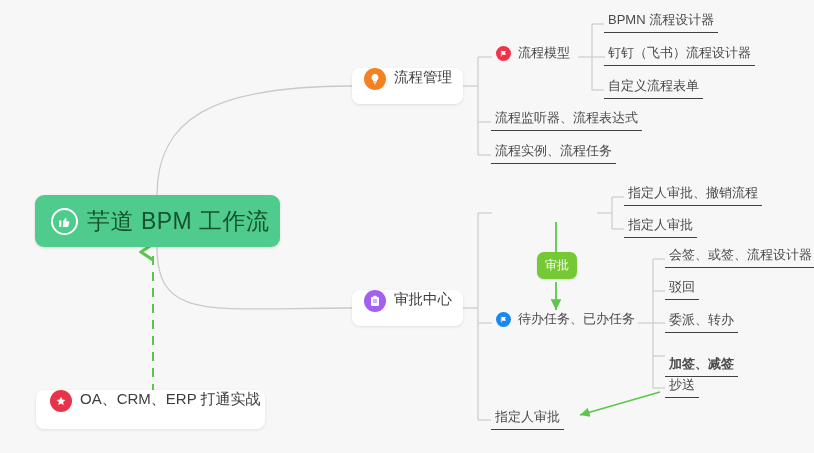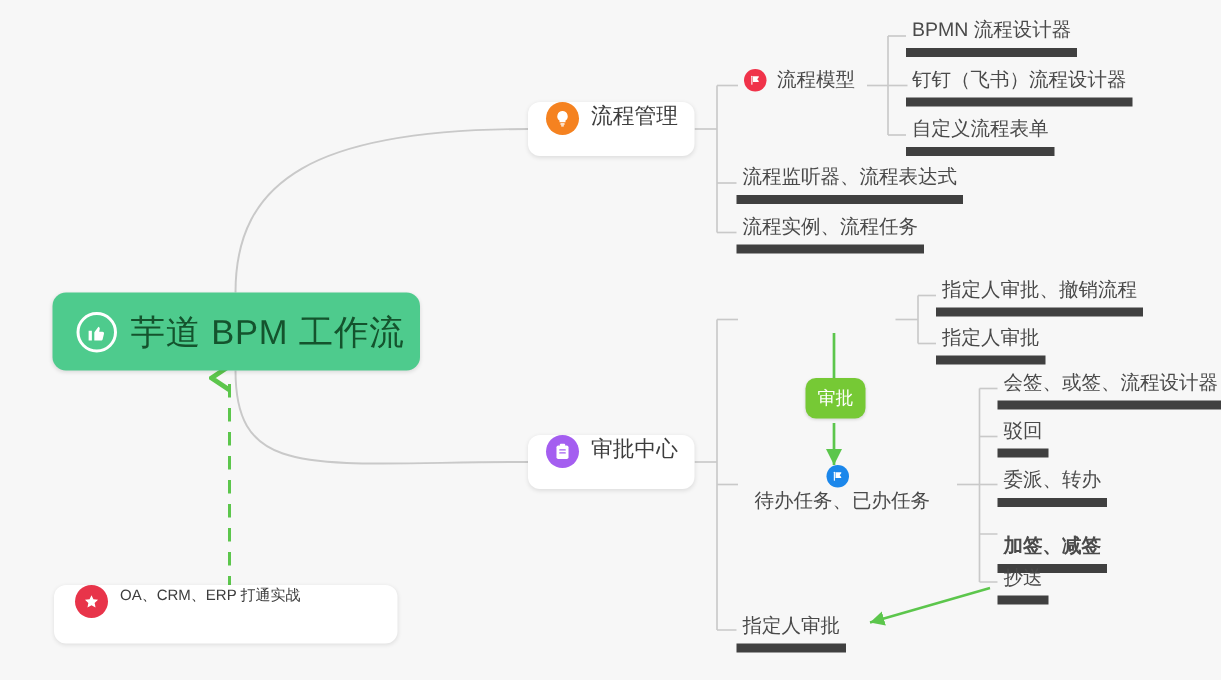--- a/index.html
+++ b/index.html
@@ -67,21 +67,21 @@
     display: flex;
     align-items: center;
     white-space: nowrap;
     font-size: 13px;
     color: #4a4a4a;
     padding: 0 4px 3px 4px;
     box-sizing: border-box;
     z-index: 4;
   }
   .leaf.underline {
-    border-bottom: 6px solid #404040;
+    border-bottom: 1px solid #404040;
   }
   .leaf .leaf-text { margin-left: 7px; }
   .leaf.no-icon .leaf-text { margin-left: 0; }
 
   
   .ico {
     display: inline-flex;
     align-items: center;
     justify-content: center;
     border-radius: 50%;
@@ -227,21 +227,21 @@
     <span class="leaf-text">流程实例、流程任务</span>
   </div>
 
   <div class="leaf no-icon underline" style="left:624px; top:184px;">
     <span class="leaf-text">指定人审批、撤销流程</span>
   </div>
   <div class="leaf no-icon underline" style="left:624px; top:216px;">
     <span class="leaf-text">指定人审批</span>
   </div>
 
-  <div class="leaf" style="left:492px; top:310px;flex-direction:column;">
+  <div class="leaf" style="left:492px; top:310px;">
     <span class="ico ico-sm" style="background:#1b87eb;">
       <svg width="9" height="9" viewBox="0 0 24 24" fill="#ffffff">
         <rect x="5" y="4" width="2" height="16" rx="1"></rect>
         <path d="M8 5h9.5c.8 0 1.2.9.7 1.5L15.5 10l2.7 3.5c.5.6.1 1.5-.7 1.5H8z"></path>
       </svg>
     </span>
     <span class="leaf-text">待办任务、已办任务</span>
   </div>
 
   <div class="leaf no-icon underline" style="left:665px; top:246px;">
@@ -265,16 +265,16 @@
   </div>
 
   <div class="pill" style="left:537px; top:252px;">审批</div>
 
   <div class="card" style="left:36px; top:390px; width:229px; height:39px; padding-left:14px;">
     <span class="ico ico-lg" style="background:#e8344a;">
       <svg width="12" height="12" viewBox="0 0 24 24" fill="#ffffff">
         <path d="M12 3.5l2.6 5.6 6.1.7-4.5 4.2 1.2 6-5.4-3-5.4 3 1.2-6-4.5-4.2 6.1-.7z"></path>
       </svg>
     </span>
-    <span class="card-label" style="font-size:10px;">OA、CRM、ERP 打通实战</span>
+    <span class="card-label" style="font-size:15px;">OA、CRM、ERP 打通实战</span>
   </div>
 
 </div>
 
 </body></html>

